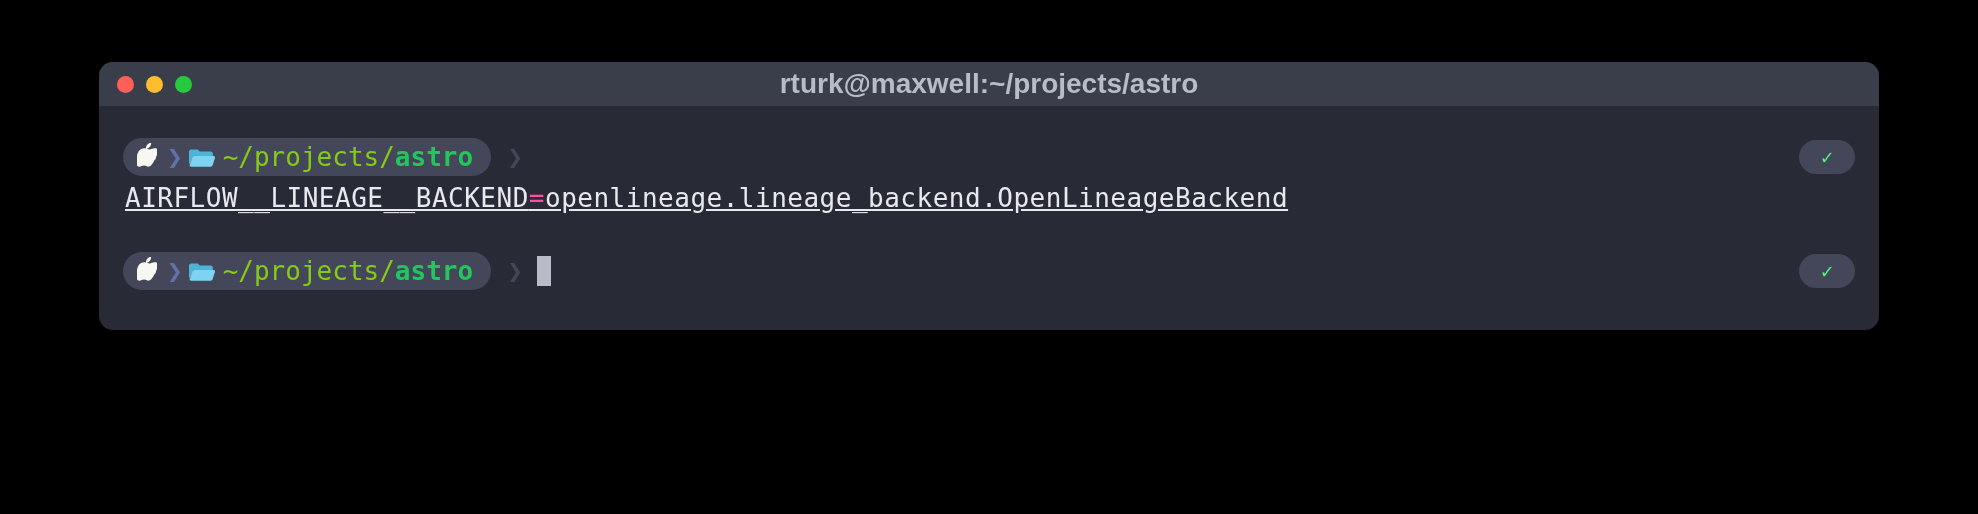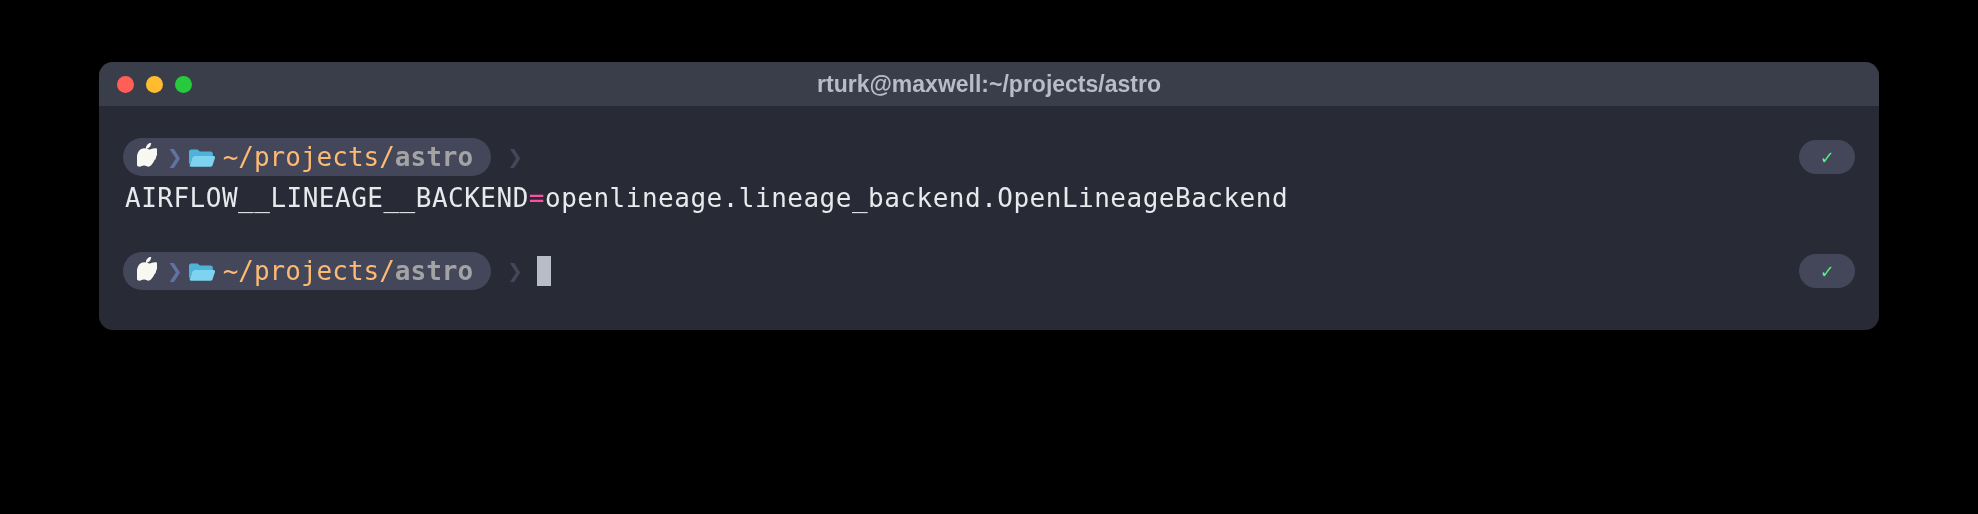--- a/index.html
+++ b/index.html
@@ -39,21 +39,21 @@
       border-radius: 50%;
     }
     .tl-red { background: #ff5f56; }
     .tl-yellow { background: #ffbd2e; }
     .tl-green { background: #27c93f; }
     .title-text {
       position: absolute;
       left: 50%;
       transform: translateX(-50%);
       color: #b8bcc8;
-      font-size: 23px;
+      font-size: 28px;
       font-weight: 600;
       font-family: -apple-system, BlinkMacSystemFont, "Segoe UI", sans-serif;
     }
     .terminal-body {
       padding: 32px 24px 40px 24px;
       font-size: 26px;
       line-height: 1.4;
     }
     .prompt-row {
       display: flex;
@@ -84,40 +84,41 @@
     .pill-divider {
       color: #6272a4;
       margin: 0 6px 0 10px;
       font-size: 26px;
     }
     .folder-icon {
       display: inline-flex;
       margin-right: 8px;
       align-items: center;
     }
-    .path-gray { color: #fdba74; }
-    .path-blue { color: #a3a3a3; font-weight: 600; }
+    .path-gray { color: #84cc16; }
+    .path-blue { color: #22c55e; font-weight: 600; }
     .arrow { color: #44475a; margin: 0 8px 0 2px; font-size: 26px; }
     .cmd-text { color: #d0d2d9; }
     .status-pill {
       display: inline-flex;
       align-items: center;
       justify-content: center;
       background: #44475a;
       border-radius: 999px;
       padding: 4px 22px;
       height: 34px;
     }
     .check-icon { color: #50fa7b; font-size: 20px; }
     .output-line {
       color: #e8e9ed;
       padding-left: 2px;
       margin-bottom: 36px;
       font-weight: 500;
       letter-spacing: 0.5px;
+      text-decoration: underline;
     }
     .equals { color: #ff4fa3; }
     .cursor-block {
       display: inline-block;
       width: 14px;
       height: 30px;
       background: #b8bcc8;
       vertical-align: middle;
       margin-left: 6px;
     }

